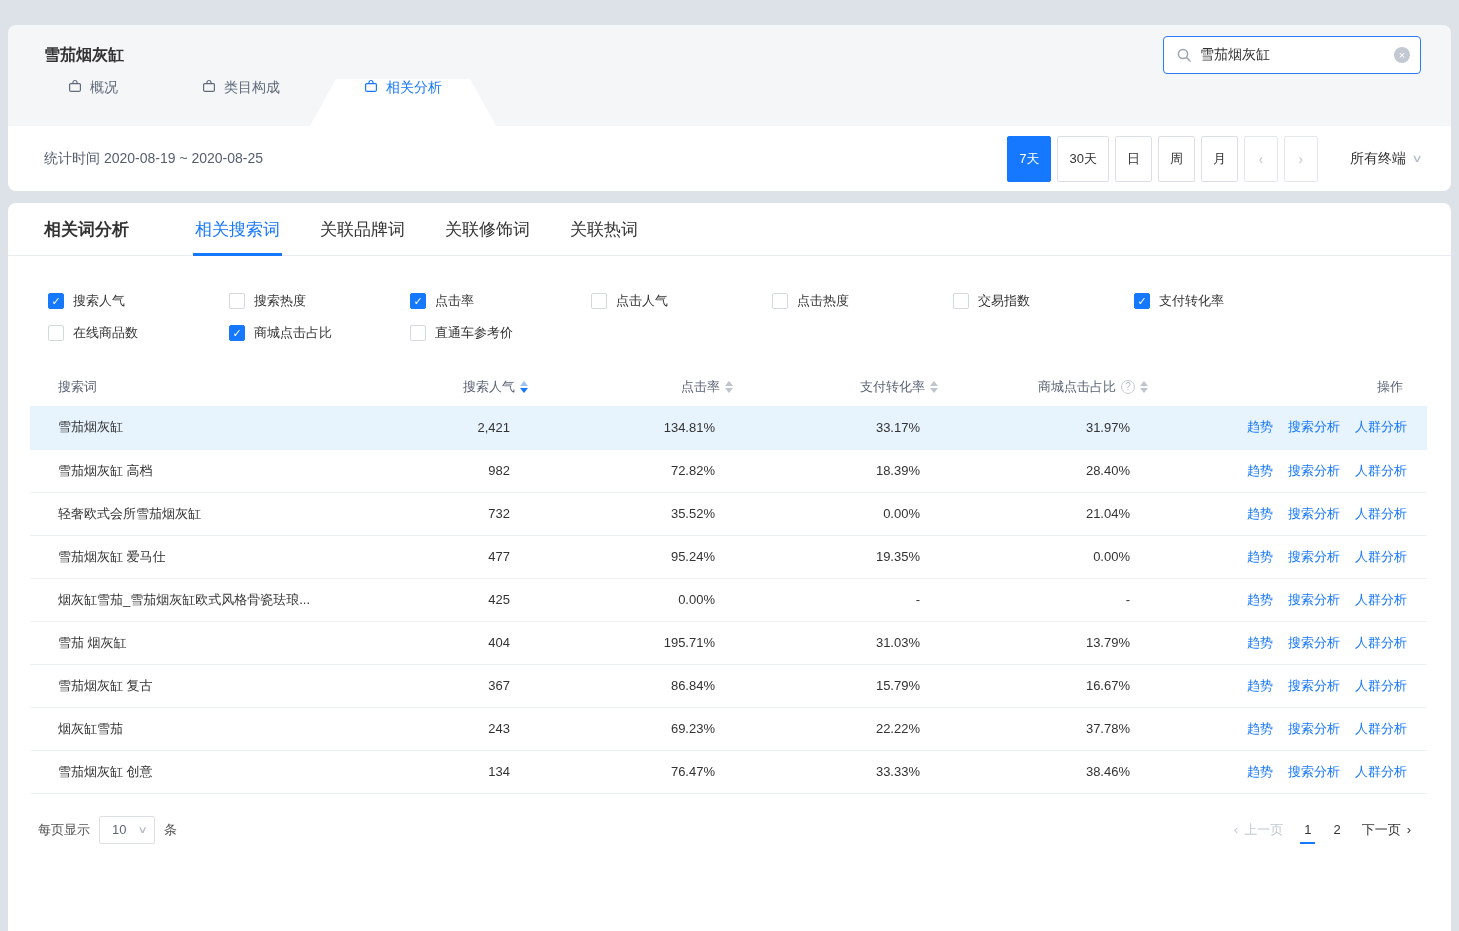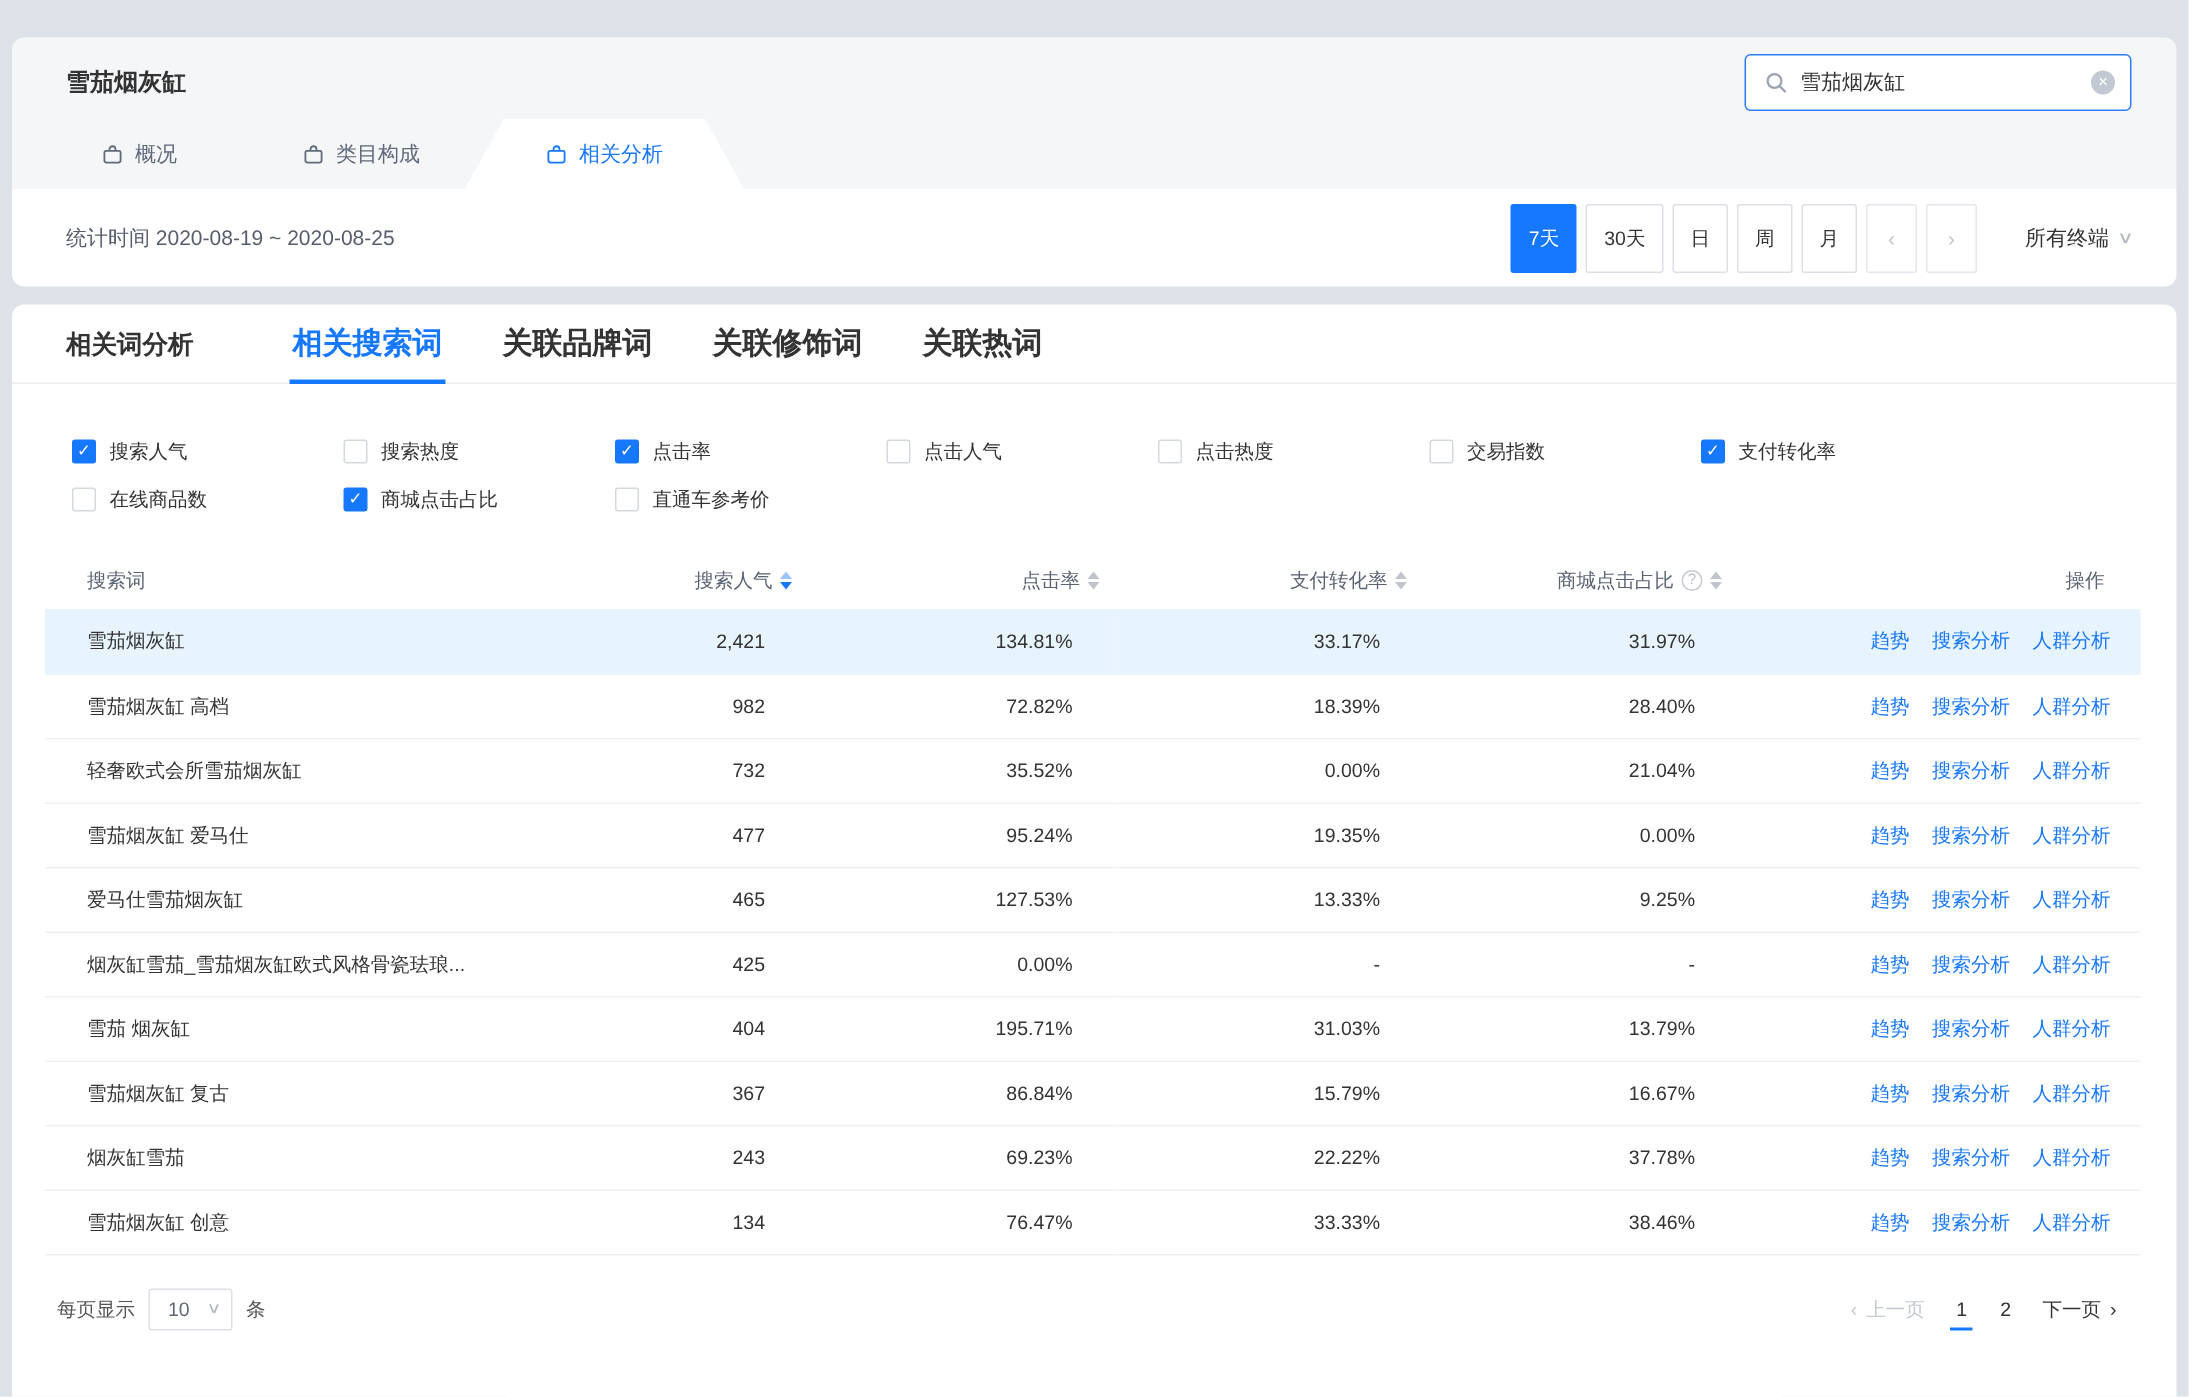--- a/index.html
+++ b/index.html
@@ -15,39 +15,39 @@
   .top-card { background:#f5f6f8; border-radius:8px; overflow:hidden; }
   .title-row { display:flex; justify-content:space-between; align-items:flex-start; padding:12px 30px 0 36px; height:54px; }
   .page-title { font-size:16px; font-weight:bold; color:#333; padding-top:8px; }
   .search-box { display:flex; align-items:center; width:258px; height:38px; background:#fff;
     border:1px solid #2b7cf7; border-radius:4px; padding:0 10px 0 12px; margin-top:-1px; }
   .search-box input { flex:1; border:none; outline:none; font-size:14px; color:#333; margin-left:8px;
     font-family:inherit; background:transparent; }
   .clear-btn { width:16px; height:16px; border-radius:50%; background:#c3c9d3; color:#fff; font-size:11px;
     line-height:16px; text-align:center; cursor:pointer; flex:none; }
   .tabs-row { display:flex; align-items:stretch; height:47px; padding-left:30px; }
-  .main-tab { display:flex; align-items:center; gap:8px; padding:0 30px; font-size:14px; color:#606a7b; cursor:pointer; }
+  .main-tab { display:flex; gap:8px; padding:0 30px; font-size:14px; color:#606a7b; cursor:pointer; }
   .main-tab svg { flex:none; }
   .main-tab.active { color:#1677ff; background:#fff; padding:0 54px;
     clip-path: polygon(26px 0, calc(100% - 26px) 0, 100% 100%, 0 100%); }
   .date-row { background:#fff; display:flex; justify-content:space-between; align-items:center; height:65px; padding:0 30px 0 36px; border-radius:0 0 8px 8px; }
   .date-label { font-size:14px; color:#565e6e;text-align:center; }
   .date-controls { display:flex; align-items:center; gap:6px; }
   .range-btn, .nav-btn { min-width:34px; height:46px; padding:0 11px; background:#fff; border:1px solid #dcdfe6;
     border-radius:2px; font-size:13px; color:#333; cursor:pointer; font-family:inherit; }
   .range-btn.active { background:#1677ff; border-color:#1677ff; color:#fff; }
   .nav-btn { color:#c2c7d0; border-color:#e4e7ed; font-size:14px; width:32px; }
   .terminal-select { display:flex; align-items:center; gap:7px; margin-left:26px; font-size:14px; color:#333; cursor:pointer; }
   .chev { color:#b4bac4; font-size:11px; transform:scaleX(1.4); display:inline-block; }
 
   
   .main-card { background:#fff; border-radius:8px; margin-top:12px; height:856px; overflow:hidden; }
   .panel-header { display:flex; align-items:center; height:53px; padding:0 36px; border-bottom:1px solid #e9ecf0; }
   .panel-title { font-size:17px; font-weight:bold; color:#333; margin-right:66px; }
-  .sub-tab { position:relative; font-size:20px; color:#333; height:53px; line-height:53px; margin-right:40px; cursor:pointer;font-weight:bold; }
+  .sub-tab { position:relative; font-size:17px; color:#333; height:53px; line-height:53px; margin-right:40px; cursor:pointer; }
   .sub-tab.active { color:#1677ff; }
   .sub-tab.active::after { content:""; position:absolute; left:-2px; right:-2px; bottom:0; height:3px; background:#1677ff; }
 
   .filter-grid { display:grid; grid-template-columns:repeat(7,181px); row-gap:14px; padding:36px 0 0 40px; }
   .filter-item { display:flex; align-items:center; gap:9px; cursor:pointer; }
   .cbx { width:16px; height:16px; border:1px solid #d4d8df; border-radius:2px; background:#fff; color:#fff;
     font-size:11px; line-height:15px; text-align:center; flex:none; }
   .cbx.on { background:#1677ff; border-color:#1677ff; }
   .filter-label { font-size:13px; color:#333; }
 
@@ -284,28 +284,20 @@
           </tr>
           <tr class="">
             <td class="td-kw">雪茄烟灰缸 爱马仕</td>
             <td class="td-num">477</td>
             <td class="td-num">95.24%</td>
             <td class="td-num">19.35%</td>
             <td class="td-num">0.00%</td>
             <td class="td-actions"><a class="action-link">趋势</a><a class="action-link">搜索分析</a><a class="action-link">人群分析</a></td>
           </tr>
           <tr class="">
-            <td class="td-kw">爱马仕雪茄烟灰缸</td>
-            <td class="td-num">465</td>
-            <td class="td-num">127.53%</td>
-            <td class="td-num">13.33%</td>
-            <td class="td-num">9.25%</td>
-            <td class="td-actions"><a class="action-link">趋势</a><a class="action-link">搜索分析</a><a class="action-link">人群分析</a></td>
-          </tr>
-          <tr class="">
             <td class="td-kw">烟灰缸雪茄_雪茄烟灰缸欧式风格骨瓷珐琅...</td>
             <td class="td-num">425</td>
             <td class="td-num">0.00%</td>
             <td class="td-num">-</td>
             <td class="td-num">-</td>
             <td class="td-actions"><a class="action-link">趋势</a><a class="action-link">搜索分析</a><a class="action-link">人群分析</a></td>
           </tr>
           <tr class="">
             <td class="td-kw">雪茄 烟灰缸</td>
             <td class="td-num">404</td>

